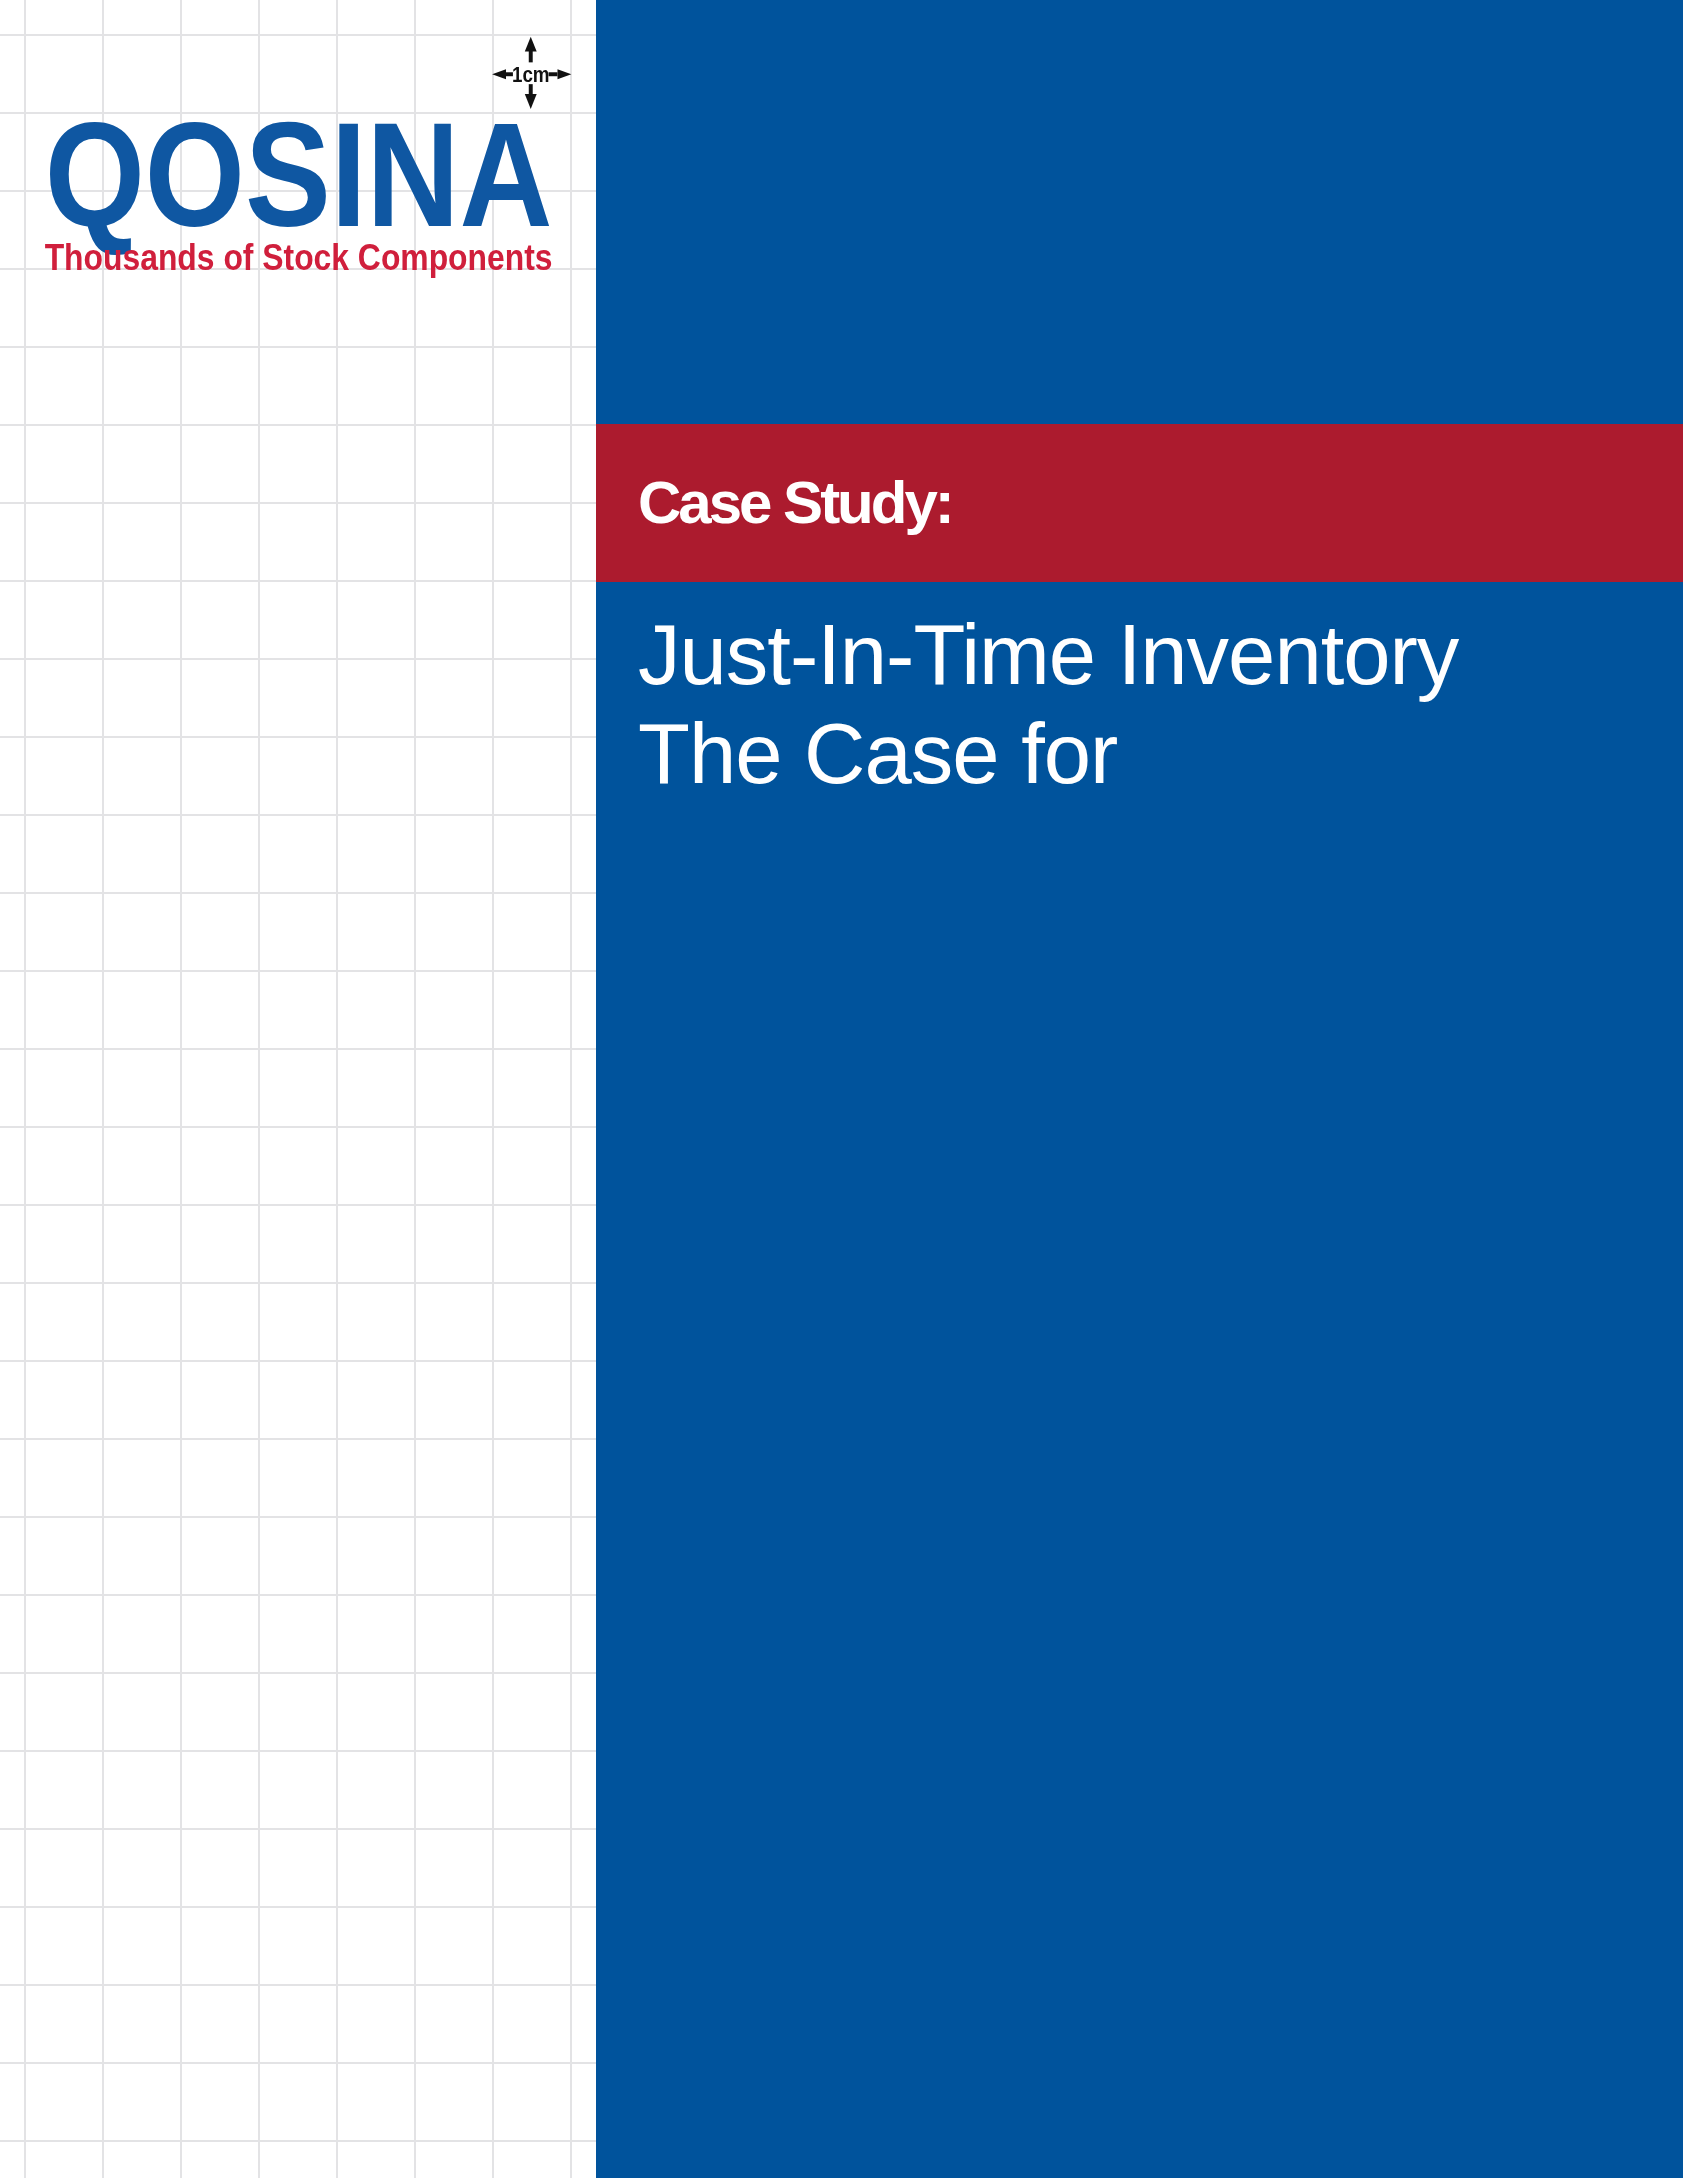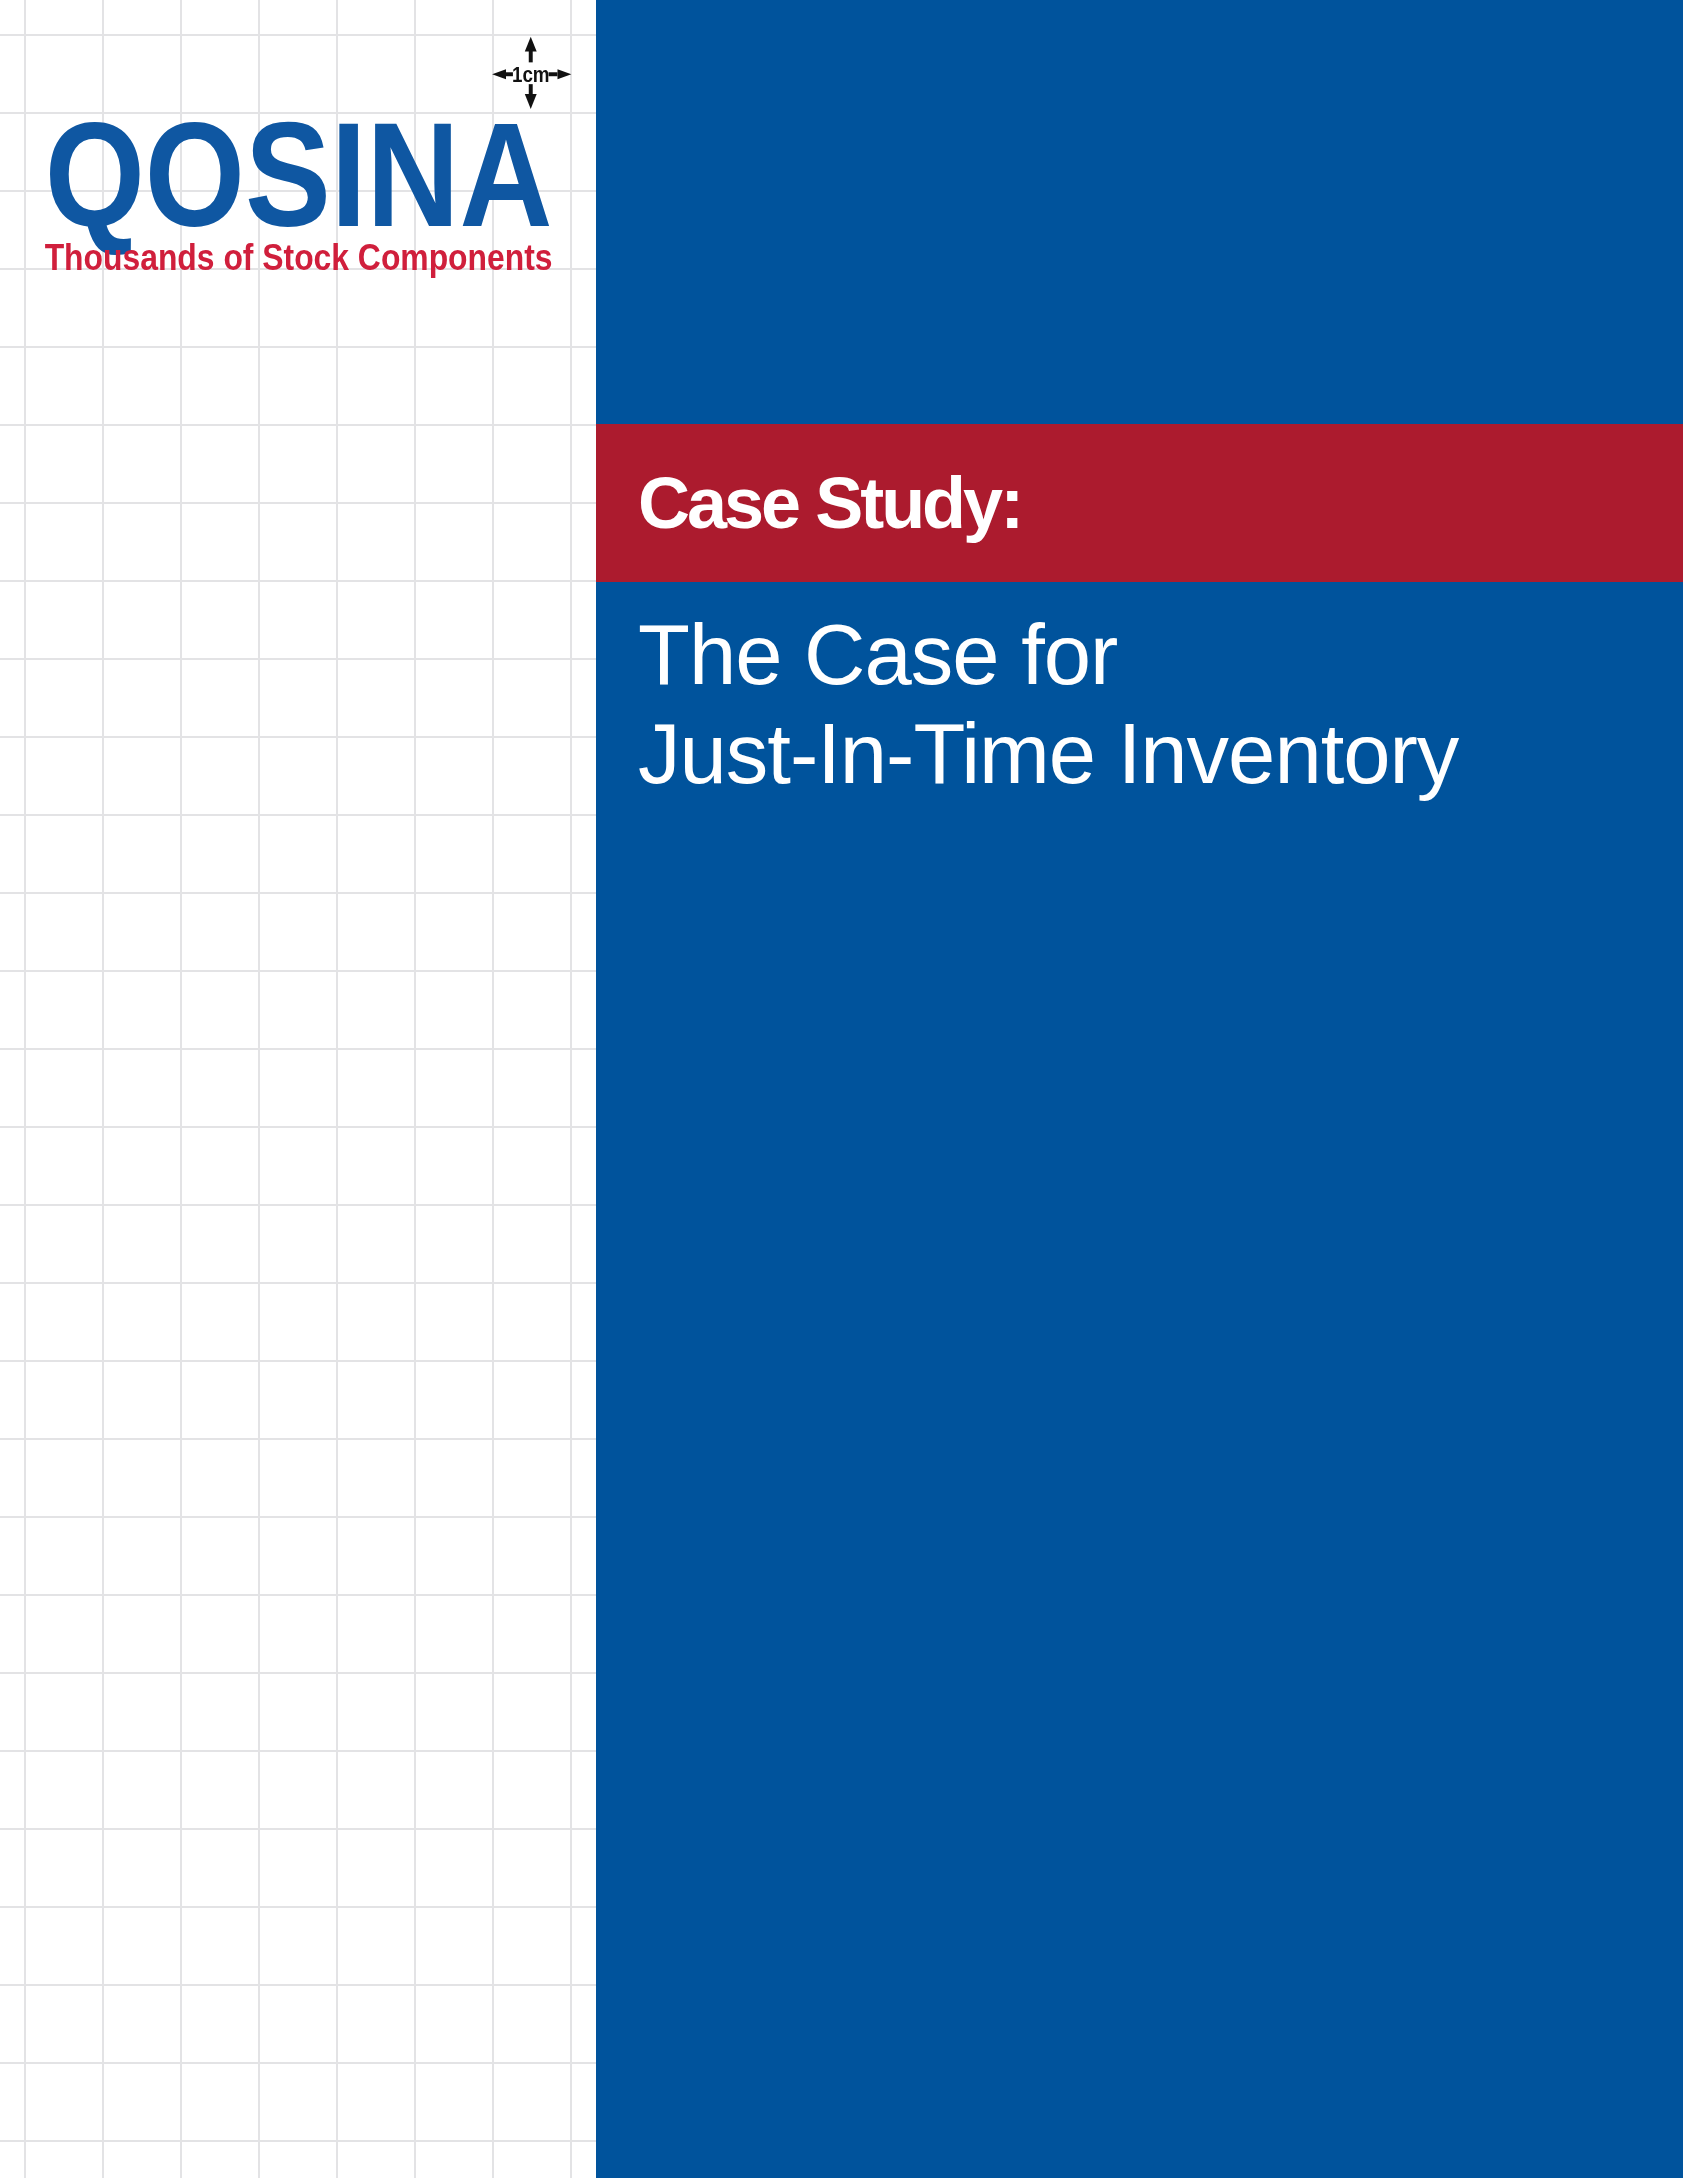--- a/index.html
+++ b/index.html
@@ -54,21 +54,21 @@
     height:158px;
     background:var(--banner-red);
     display:flex;
     align-items:center;
     padding-left:42px;
     box-sizing:border-box;
   }
   .banner-label{
     color:var(--text-white);
     font-weight:bold;
-    font-size:72px;
+    font-size:60px;
     letter-spacing:-3px;
     line-height:1;
     white-space:nowrap;
   }
   .doc-title{
     position:absolute;
     left:42px;
     top:605px;
     color:var(--text-white);
     font-size:85px;
@@ -106,19 +106,19 @@
       </g>
       <text class="marker-text" x="517" y="83" textLength="38" lengthAdjust="spacingAndGlyphs">1cm</text>
     </g>
   </svg>
 
   <div class="blue-panel">
     <div class="banner">
       <span class="banner-label">Case Study:</span>
     </div>
     <div class="doc-title">
+      <div>Just-In-Time Inventory</div>
       <div>The Case for</div>
-      <div>Just-In-Time Inventory</div>
     </div>
   </div>
 
 </div>
 
 
 </body></html>

